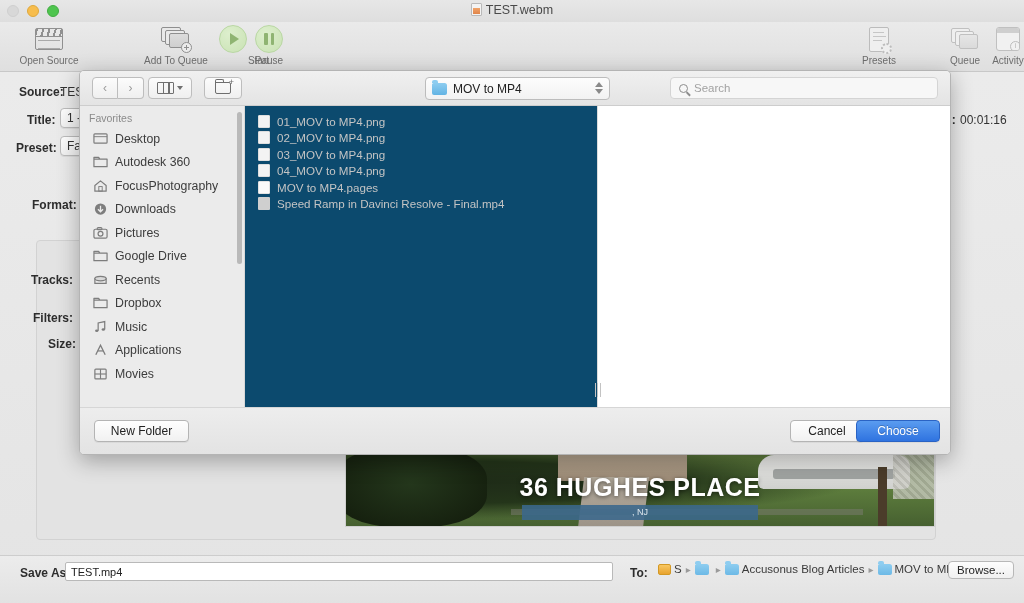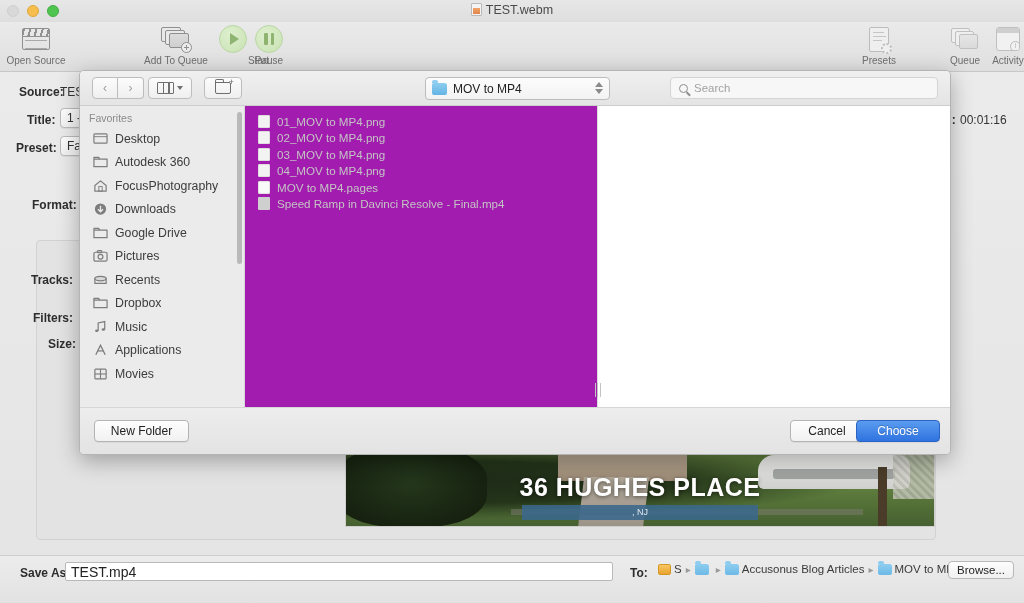--- a/index.html
+++ b/index.html
@@ -176,21 +176,21 @@
   
   .bottombar {
     position:absolute; left:0; bottom:0; width:1024px; height:48px;
     background:linear-gradient(#ececec,#e2e2e2);
     border-top:1px solid #cdcdcd;
   }
   .saveas-label { position:absolute; left:20px; top:566px; font-size:12px; font-weight:bold; color:#2d2d2d; }
   .saveas-input {
     position:absolute; left:65px; top:562px; width:548px; height:19px;
     background:#fff; border:1px solid #b9b9b9; border-radius:2px;
-    font-size:14px; color:#222; padding:1px 5px; font-family:"Liberation Sans", sans-serif;
+    font-size:11px; color:#222; padding:1px 5px; font-family:"Liberation Sans", sans-serif;
   }
   .to-label { position:absolute; left:630px; top:566px; font-size:12px; font-weight:bold; color:#2d2d2d; }
   .crumbs { position:absolute; left:658px; top:563px; display:flex; align-items:center; gap:3px;
     font-size:11.5px; color:#3a3a3a; }
   .crumbs .sep { color:#9a9a9a; font-size:10px; margin:0 1px; }
   .cr-disk { width:13px;height:11px;border-radius:2px;
     background:linear-gradient(#f8c762,#e8a32e); border:1px solid #d39824; }
   .cr-folder { width:14px;height:11px;border-radius:1.5px 2.5px 2px 2px;
     background:linear-gradient(#8ecdf0,#6cb9e6); position:relative; }
   .cr-folder::before { content:""; position:absolute; left:0; top:-2.5px; width:6px;height:3px;
@@ -273,21 +273,21 @@
   .sb-item {
     display:flex; align-items:center; gap:7px; height:23.5px; padding-left:13px;
     font-size:12.3px; color:#3c3c3c;
   }
   .sb-ic { width:15px; height:14px; flex:none; color:#7d7d7d; }
   .sb-scroll {
     position:absolute; right:2px; top:6px; width:5px; height:152px;
     background:#b9b9b9; border-radius:3px;
   }
   .filelist {
-    flex:1; background:#a21caf; position:relative; padding-top:7px; overflow:hidden;
+    flex:1; background:#0c4a6e; position:relative; padding-top:7px; overflow:hidden;
     max-width:420px;
   }
   .fl-row { display:flex; align-items:center; gap:7px; height:16.5px; padding-left:13px;
     font-size:11.6px; color:#c4c4c4; }
   .fl-ic { width:12px; height:13px; flex:none; }
   .fl-ic.png { border:1px solid #dedede; background:#f3f3f3; border-radius:1px; }
   .fl-ic.pages { border:1px solid #e2e2e2; background:#fafafa; border-radius:1px; }
   .fl-ic.mp4 { background:#cfcfcf; border-radius:1px; }
   .col-divider {
     width:1px; background:#dcdcdc; position:relative;
@@ -327,21 +327,21 @@
       <span class="light yellow"></span>
       <span class="light green"></span>
     </div>
     <div class="win-title">
       <span class="tficon"></span><span>TEST.webm</span>
     </div>
   </div>
 
   <div class="toolbar">
 
-    <div class="tb-item" style="left:0px;">
+    <div class="tb-item" style="left:13px;">
       <div class="glyph">
           <span class="ic-clapper"></span>
         </div>
       <span class="lbl">Open Source</span>
     </div>
 
     <div class="tb-item" style="left:140px;">
       <div class="glyph">
         <span class="ic-photos">
             <i></i>
@@ -516,31 +516,31 @@
         </div>
         <div class="sb-item">
           <svg class="sb-ic" viewBox="0 0 16 14">
               <circle cx="8" cy="7" r="6" fill="#7d7d7d"></circle>
               <path d="M8 3.5 V9.5 M5.3 7.2 L8 10 L10.7 7.2" fill="none" stroke="#ebebeb" stroke-width="1.4"></path>
             </svg>
           <span>Downloads</span>
         </div>
         <div class="sb-item">
           <svg class="sb-ic" viewBox="0 0 16 14">
-              <path d="M1 4 V12 H15 V4 Z M1 4 V2 H6 L7.3 4" fill="none" stroke="#7d7d7d" stroke-width="1.3" stroke-linejoin="round"></path>
-            </svg>
-          <span>Google Drive</span>
-        </div>
-        <div class="sb-item">
-          <svg class="sb-ic" viewBox="0 0 16 14">
               <rect x="1" y="3" width="14" height="9.5" rx="1.6" fill="none" stroke="#7d7d7d" stroke-width="1.3"></rect>
               <rect x="4.5" y="1.2" width="5" height="2.2" rx="1" fill="none" stroke="#7d7d7d" stroke-width="1.2"></rect>
               <circle cx="8" cy="7.8" r="2.6" fill="none" stroke="#7d7d7d" stroke-width="1.3"></circle>
             </svg>
           <span>Pictures</span>
+        </div>
+        <div class="sb-item">
+          <svg class="sb-ic" viewBox="0 0 16 14">
+              <path d="M1 4 V12 H15 V4 Z M1 4 V2 H6 L7.3 4" fill="none" stroke="#7d7d7d" stroke-width="1.3" stroke-linejoin="round"></path>
+            </svg>
+          <span>Google Drive</span>
         </div>
         <div class="sb-item">
           <svg class="sb-ic" viewBox="0 0 16 14">
               <path d="M2 5.5 H14 V10.5 H2 Z" fill="none" stroke="#7d7d7d" stroke-width="1.3"></path>
               <ellipse cx="8" cy="5.5" rx="6" ry="2.4" fill="#d9d9d9" stroke="#7d7d7d" stroke-width="1.2"></ellipse>
             </svg>
           <span>Recents</span>
         </div>
         <div class="sb-item">
           <svg class="sb-ic" viewBox="0 0 16 14">

